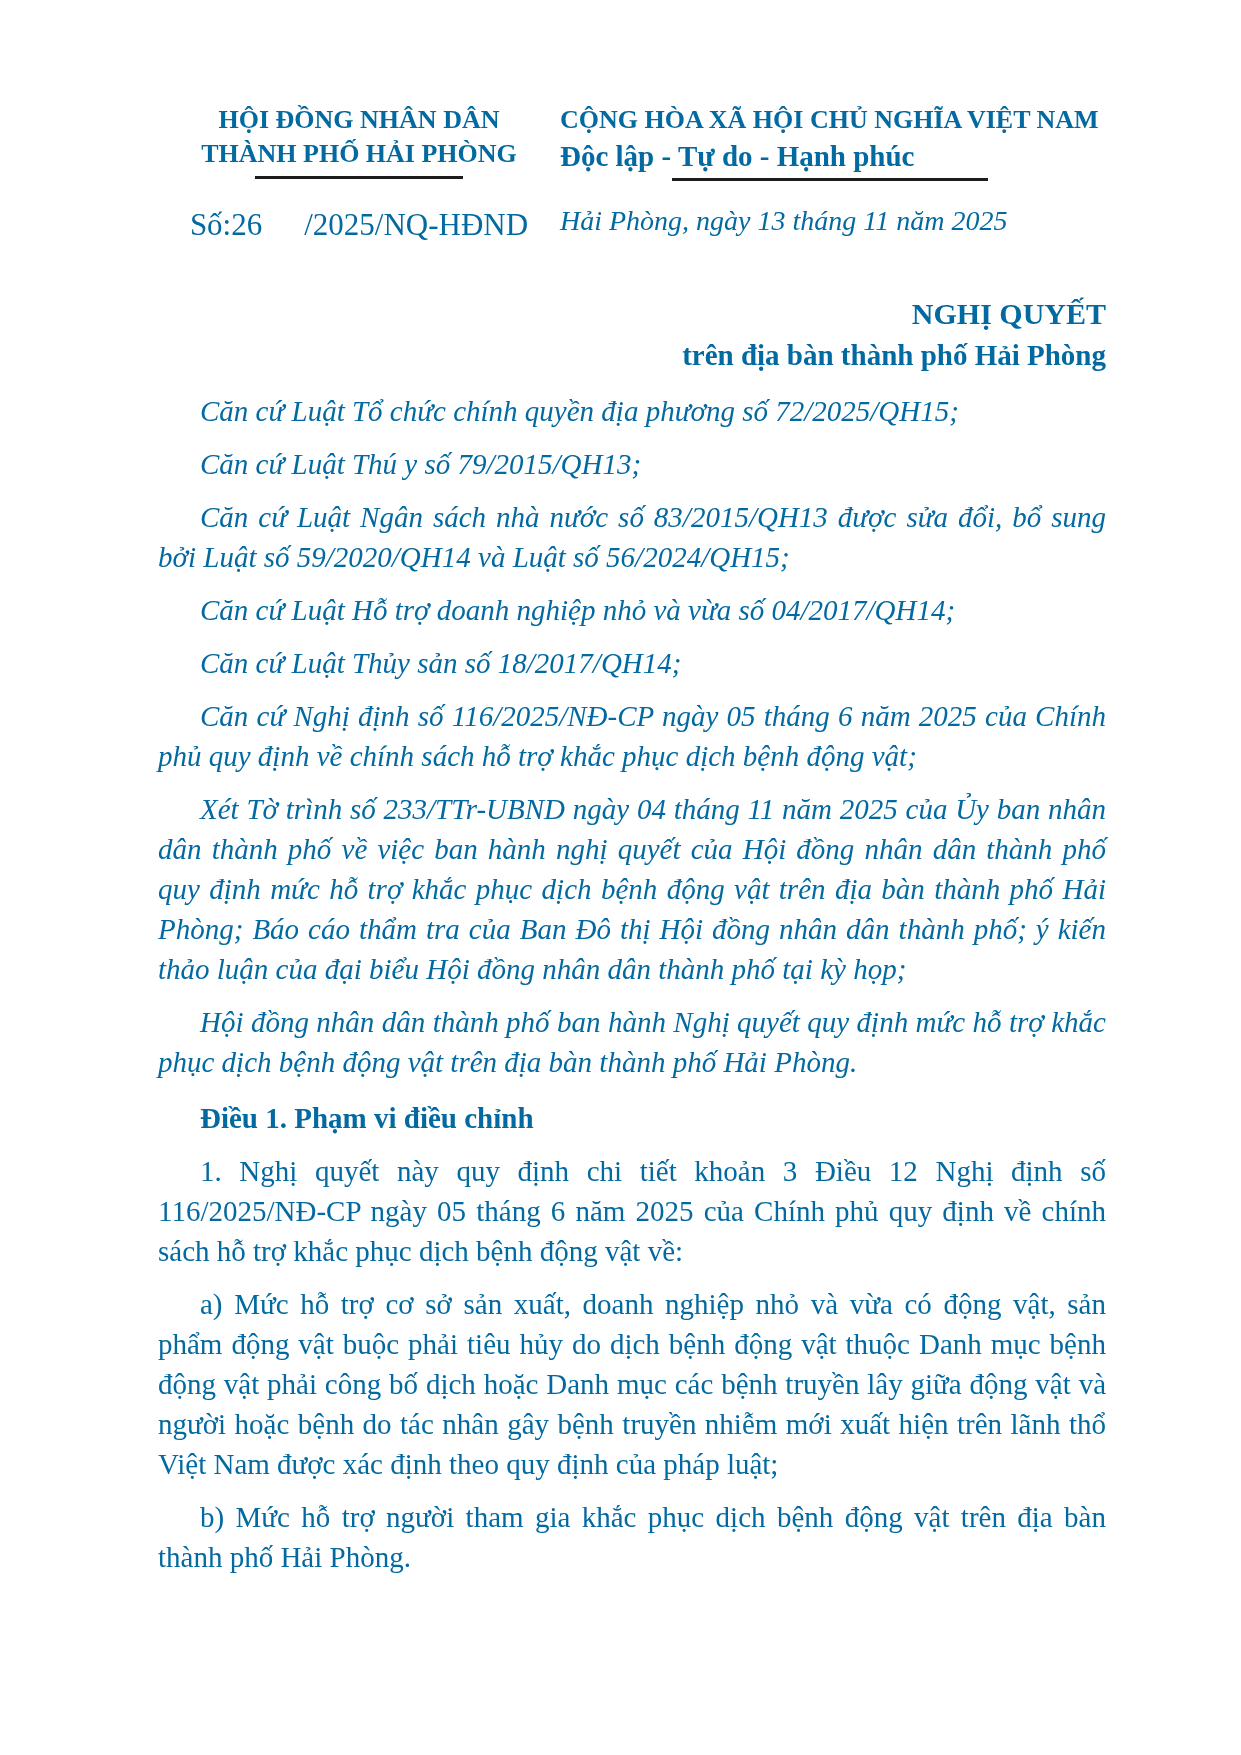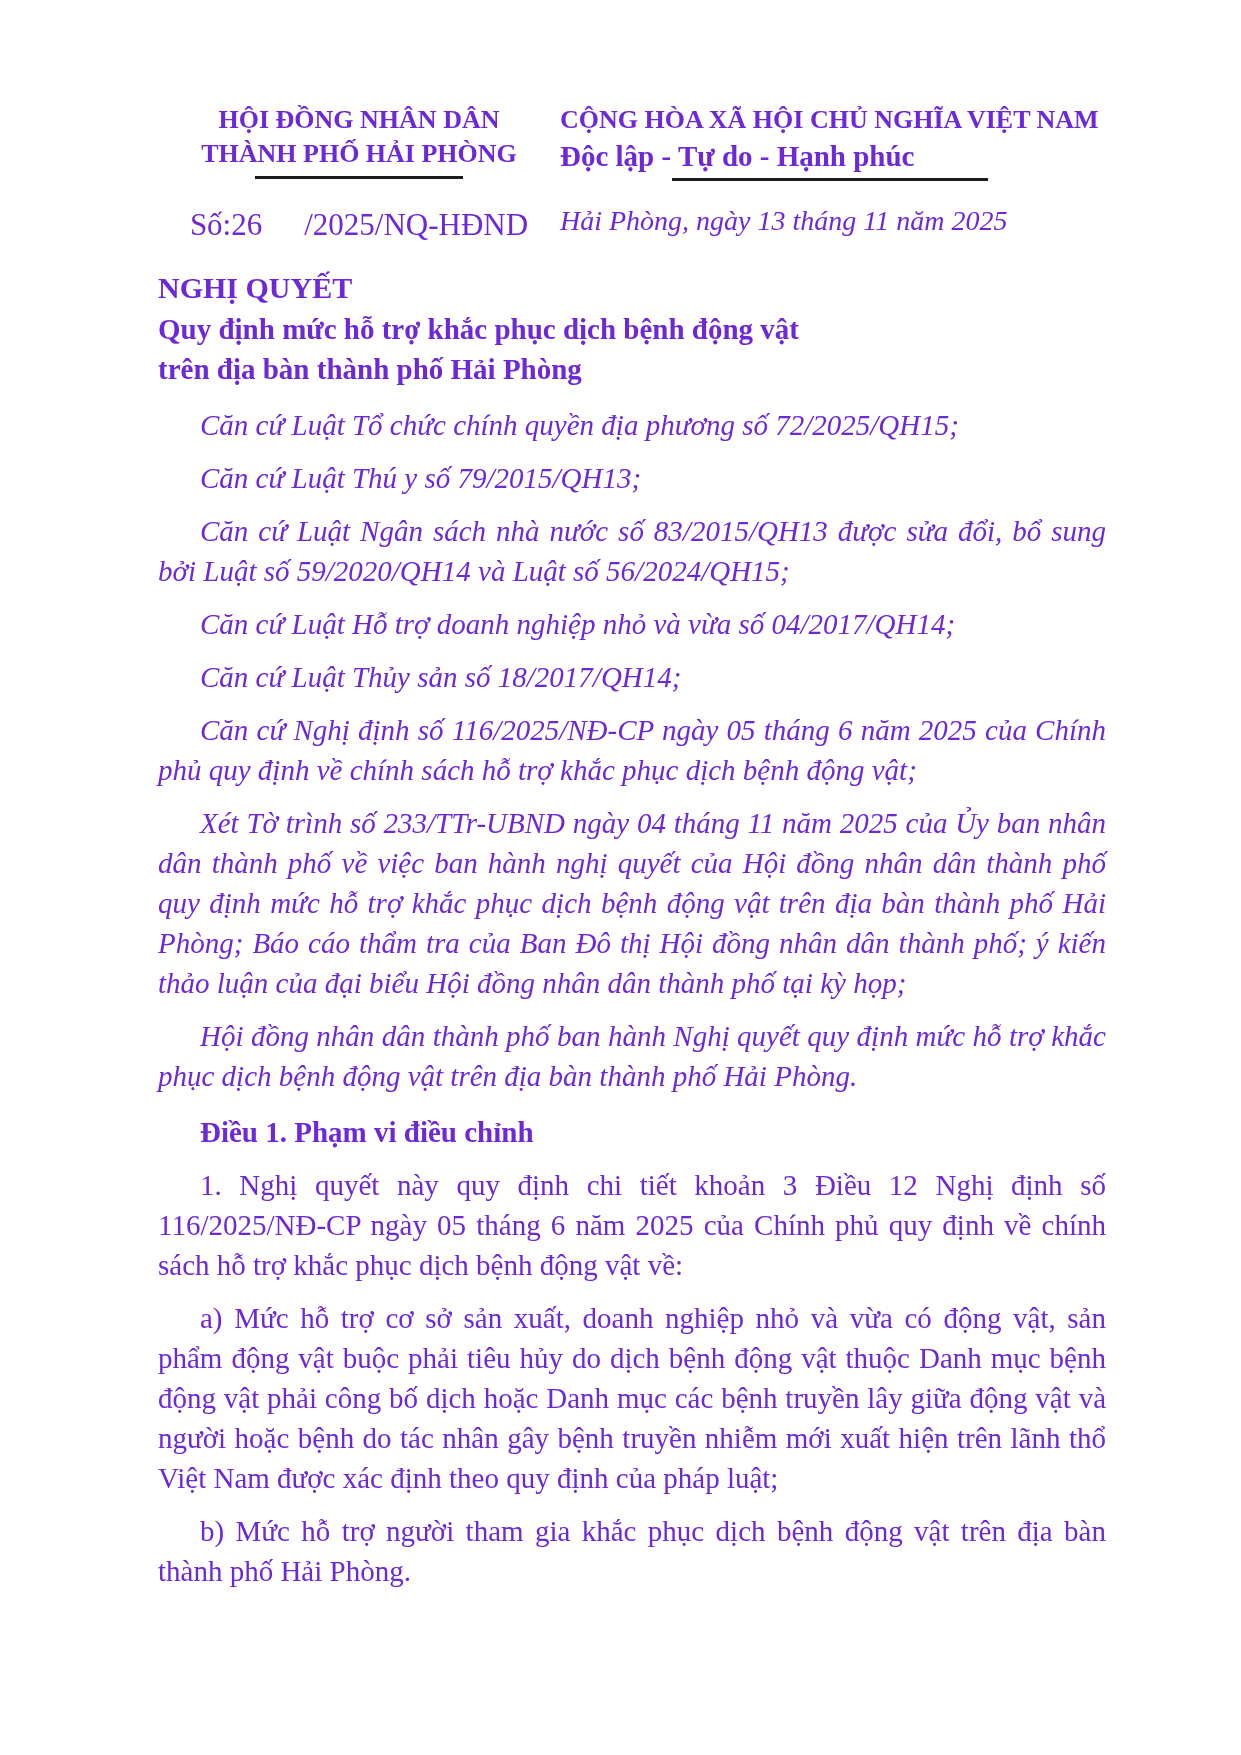--- a/index.html
+++ b/index.html
@@ -10,21 +10,21 @@
   }
   .page {
     position: relative;
     width: 1241px;
     height: 1755px;
     margin: 0 auto;
     background: #ffffff;
     box-sizing: border-box;
     padding: 103px 135px 50px 158px;
     font-family: "Liberation Serif", "DejaVu Serif", serif;
-    color: #6d28d9;
+    color: #0369a1;
     overflow: hidden;
   }
   
   .header {
     display: flex;
     justify-content: flex-start;
     align-items: flex-start;
   }
   .header-left {
     width: 402px;
@@ -75,22 +75,22 @@
   }
   .date-line {
     margin-top: 21px;
     font-size: 28px;
     line-height: 38px;
     font-style: italic;
     white-space: nowrap;
   }
   
   .title-block {
-    margin-top: 23px;
-    text-align: left;
+    margin-top: 49px;
+    text-align: right;
   }
   .doc-type {
     font-size: 30px;
     line-height: 42px;
     font-weight: bold;
   }
   .doc-title {
     font-size: 29px;
     line-height: 40px;
     font-weight: bold;
@@ -132,21 +132,20 @@
       <div class="republic-line">CỘNG HÒA XÃ HỘI CHỦ NGHĨA VIỆT NAM</div>
       <div class="motto-line">Độc lập - Tự do - Hạnh phúc</div>
       <div class="rule rule-right"></div>
       <div class="date-line">Hải Phòng, ngày 13 tháng 11 năm 2025</div>
     </div>
 
   </div>
 
   <div class="title-block">
     <div class="doc-type">NGHỊ QUYẾT</div>
-    <div class="doc-title">Quy định mức hỗ trợ khắc phục dịch bệnh động vật</div>
     <div class="doc-title">trên địa bàn thành phố Hải Phòng</div>
   </div>
 
   <div class="content preamble">
     <p>Căn cứ Luật Tổ chức chính quyền địa phương số 72/2025/QH15;</p>
     <p>Căn cứ Luật Thú y số 79/2015/QH13;</p>
     <p>Căn cứ Luật Ngân sách nhà nước số 83/2015/QH13 được sửa đổi, bổ sung bởi Luật số 59/2020/QH14 và Luật số 56/2024/QH15;</p>
     <p>Căn cứ Luật Hỗ trợ doanh nghiệp nhỏ và vừa số 04/2017/QH14;</p>
     <p>Căn cứ Luật Thủy sản số 18/2017/QH14;</p>
     <p>Căn cứ Nghị định số 116/2025/NĐ-CP ngày 05 tháng 6 năm 2025 của Chính phủ quy định về chính sách hỗ trợ khắc phục dịch bệnh động vật;</p>

